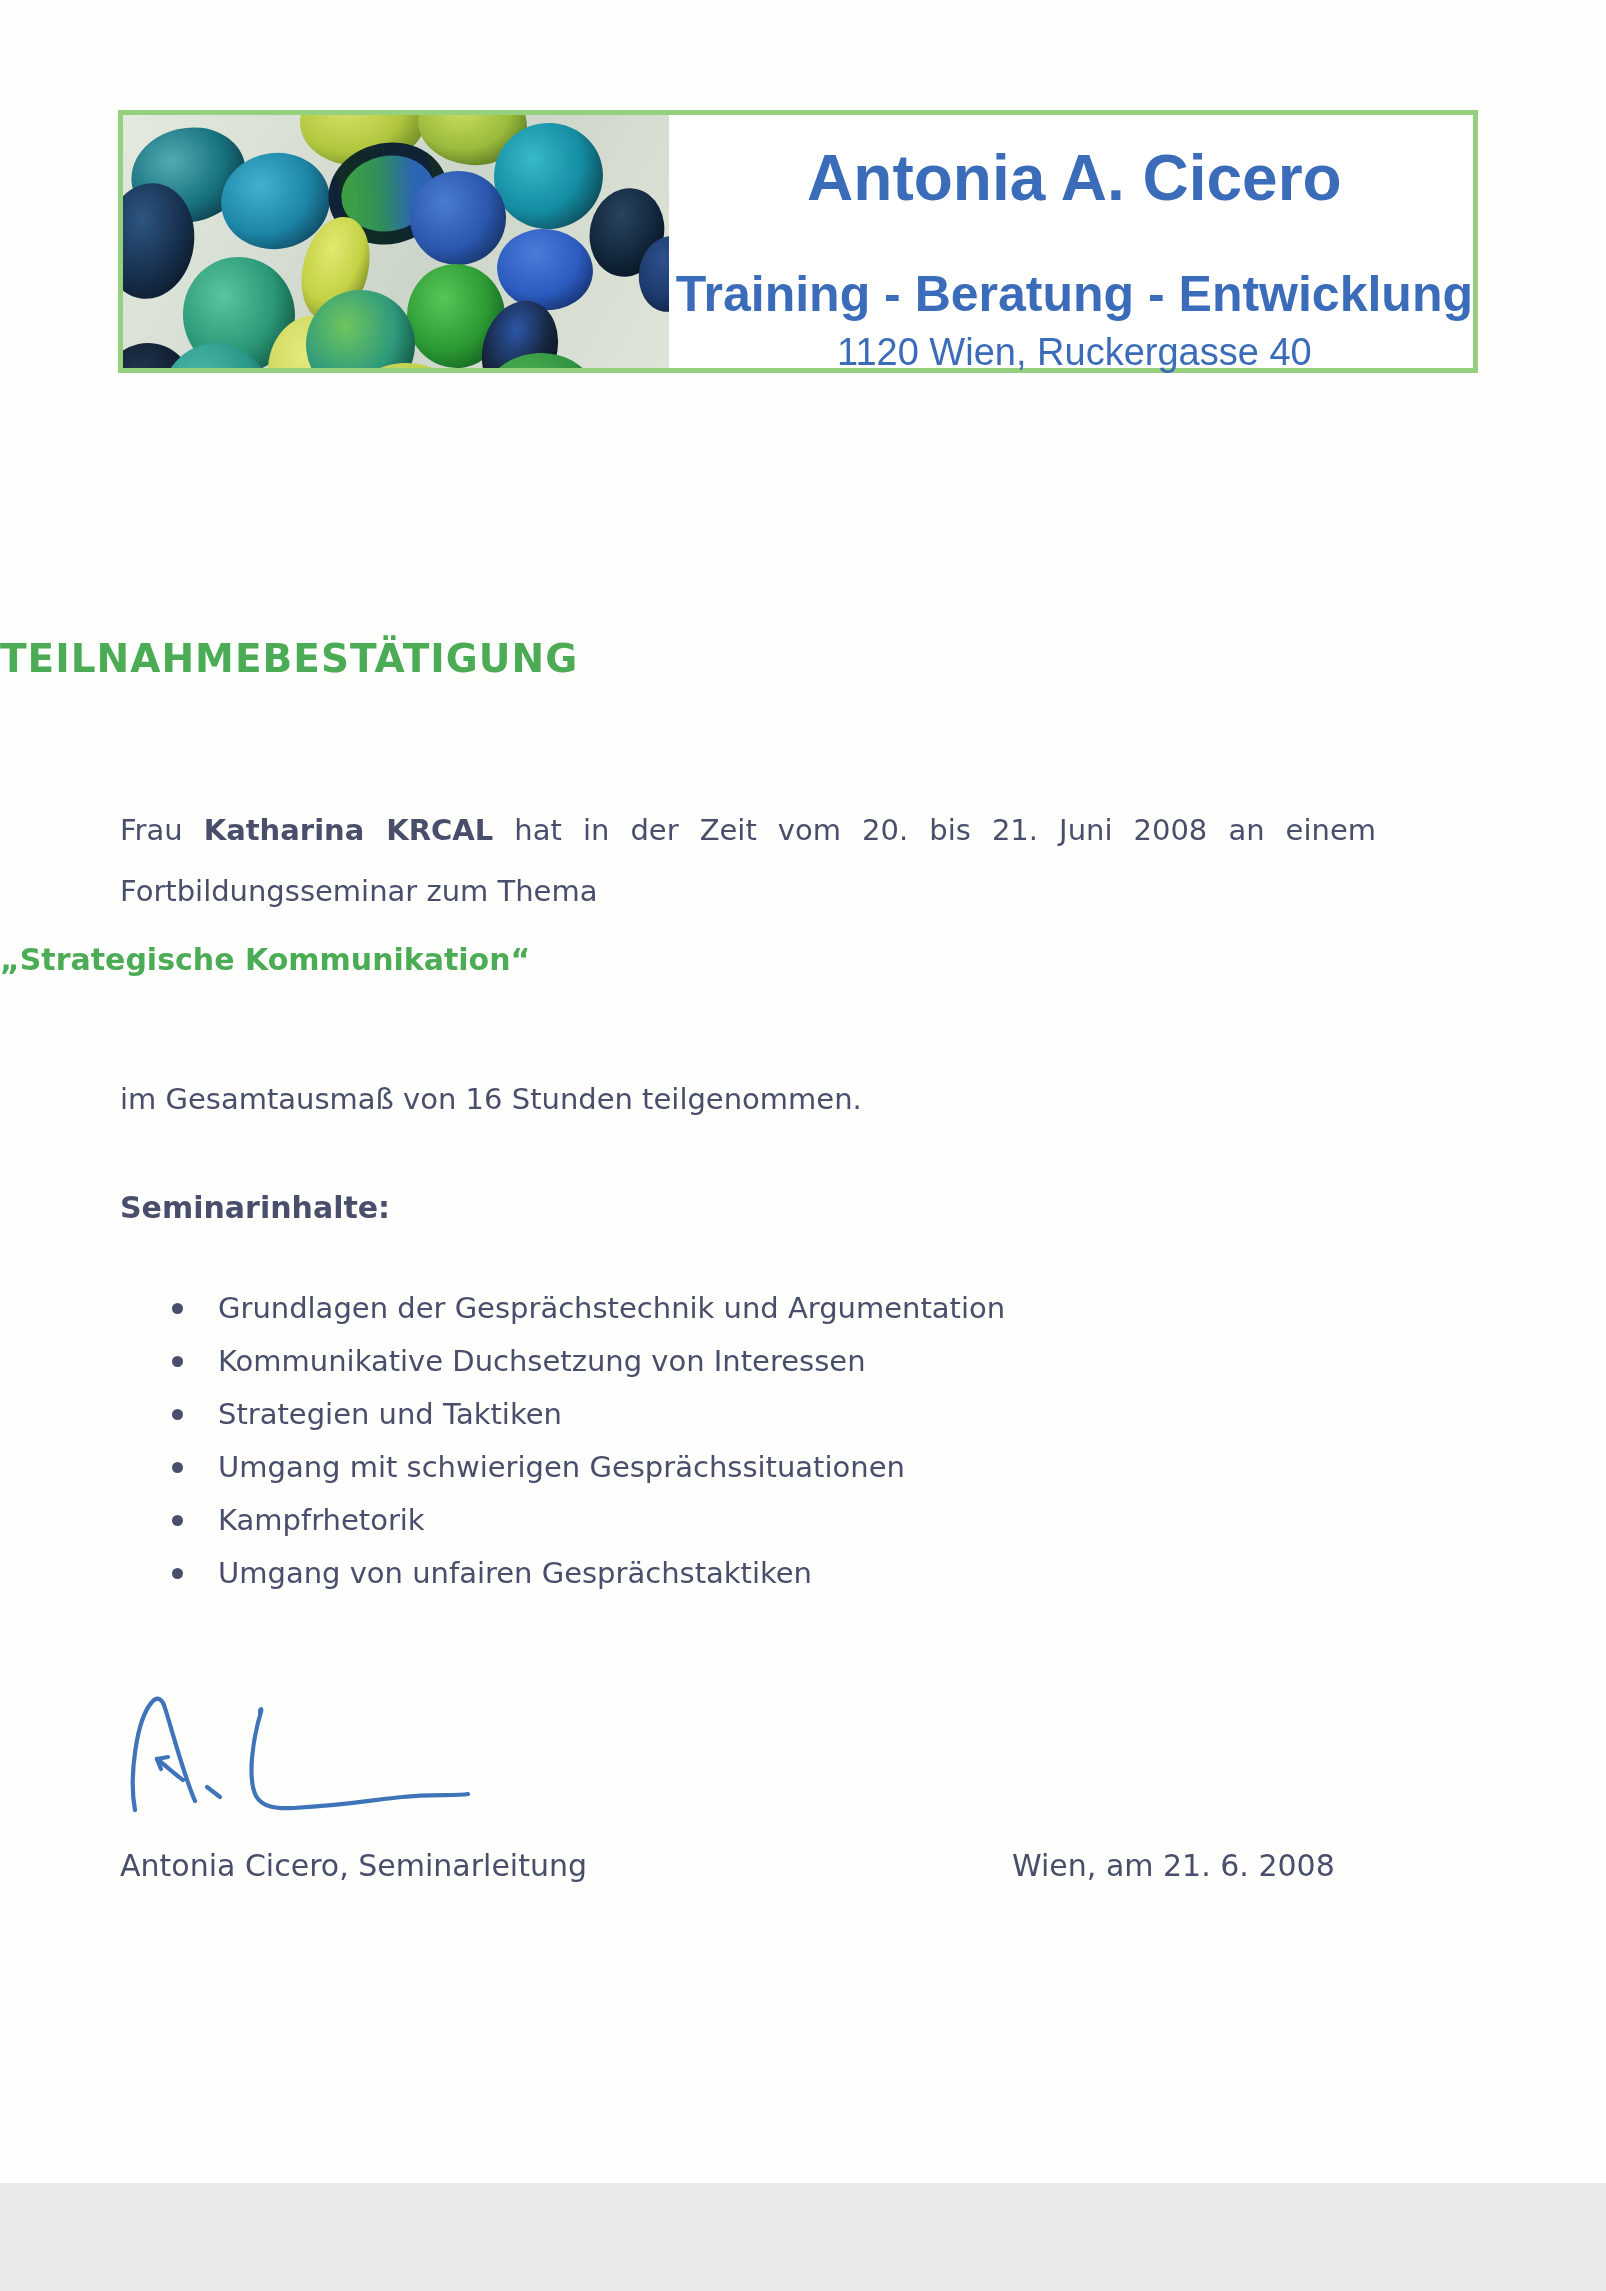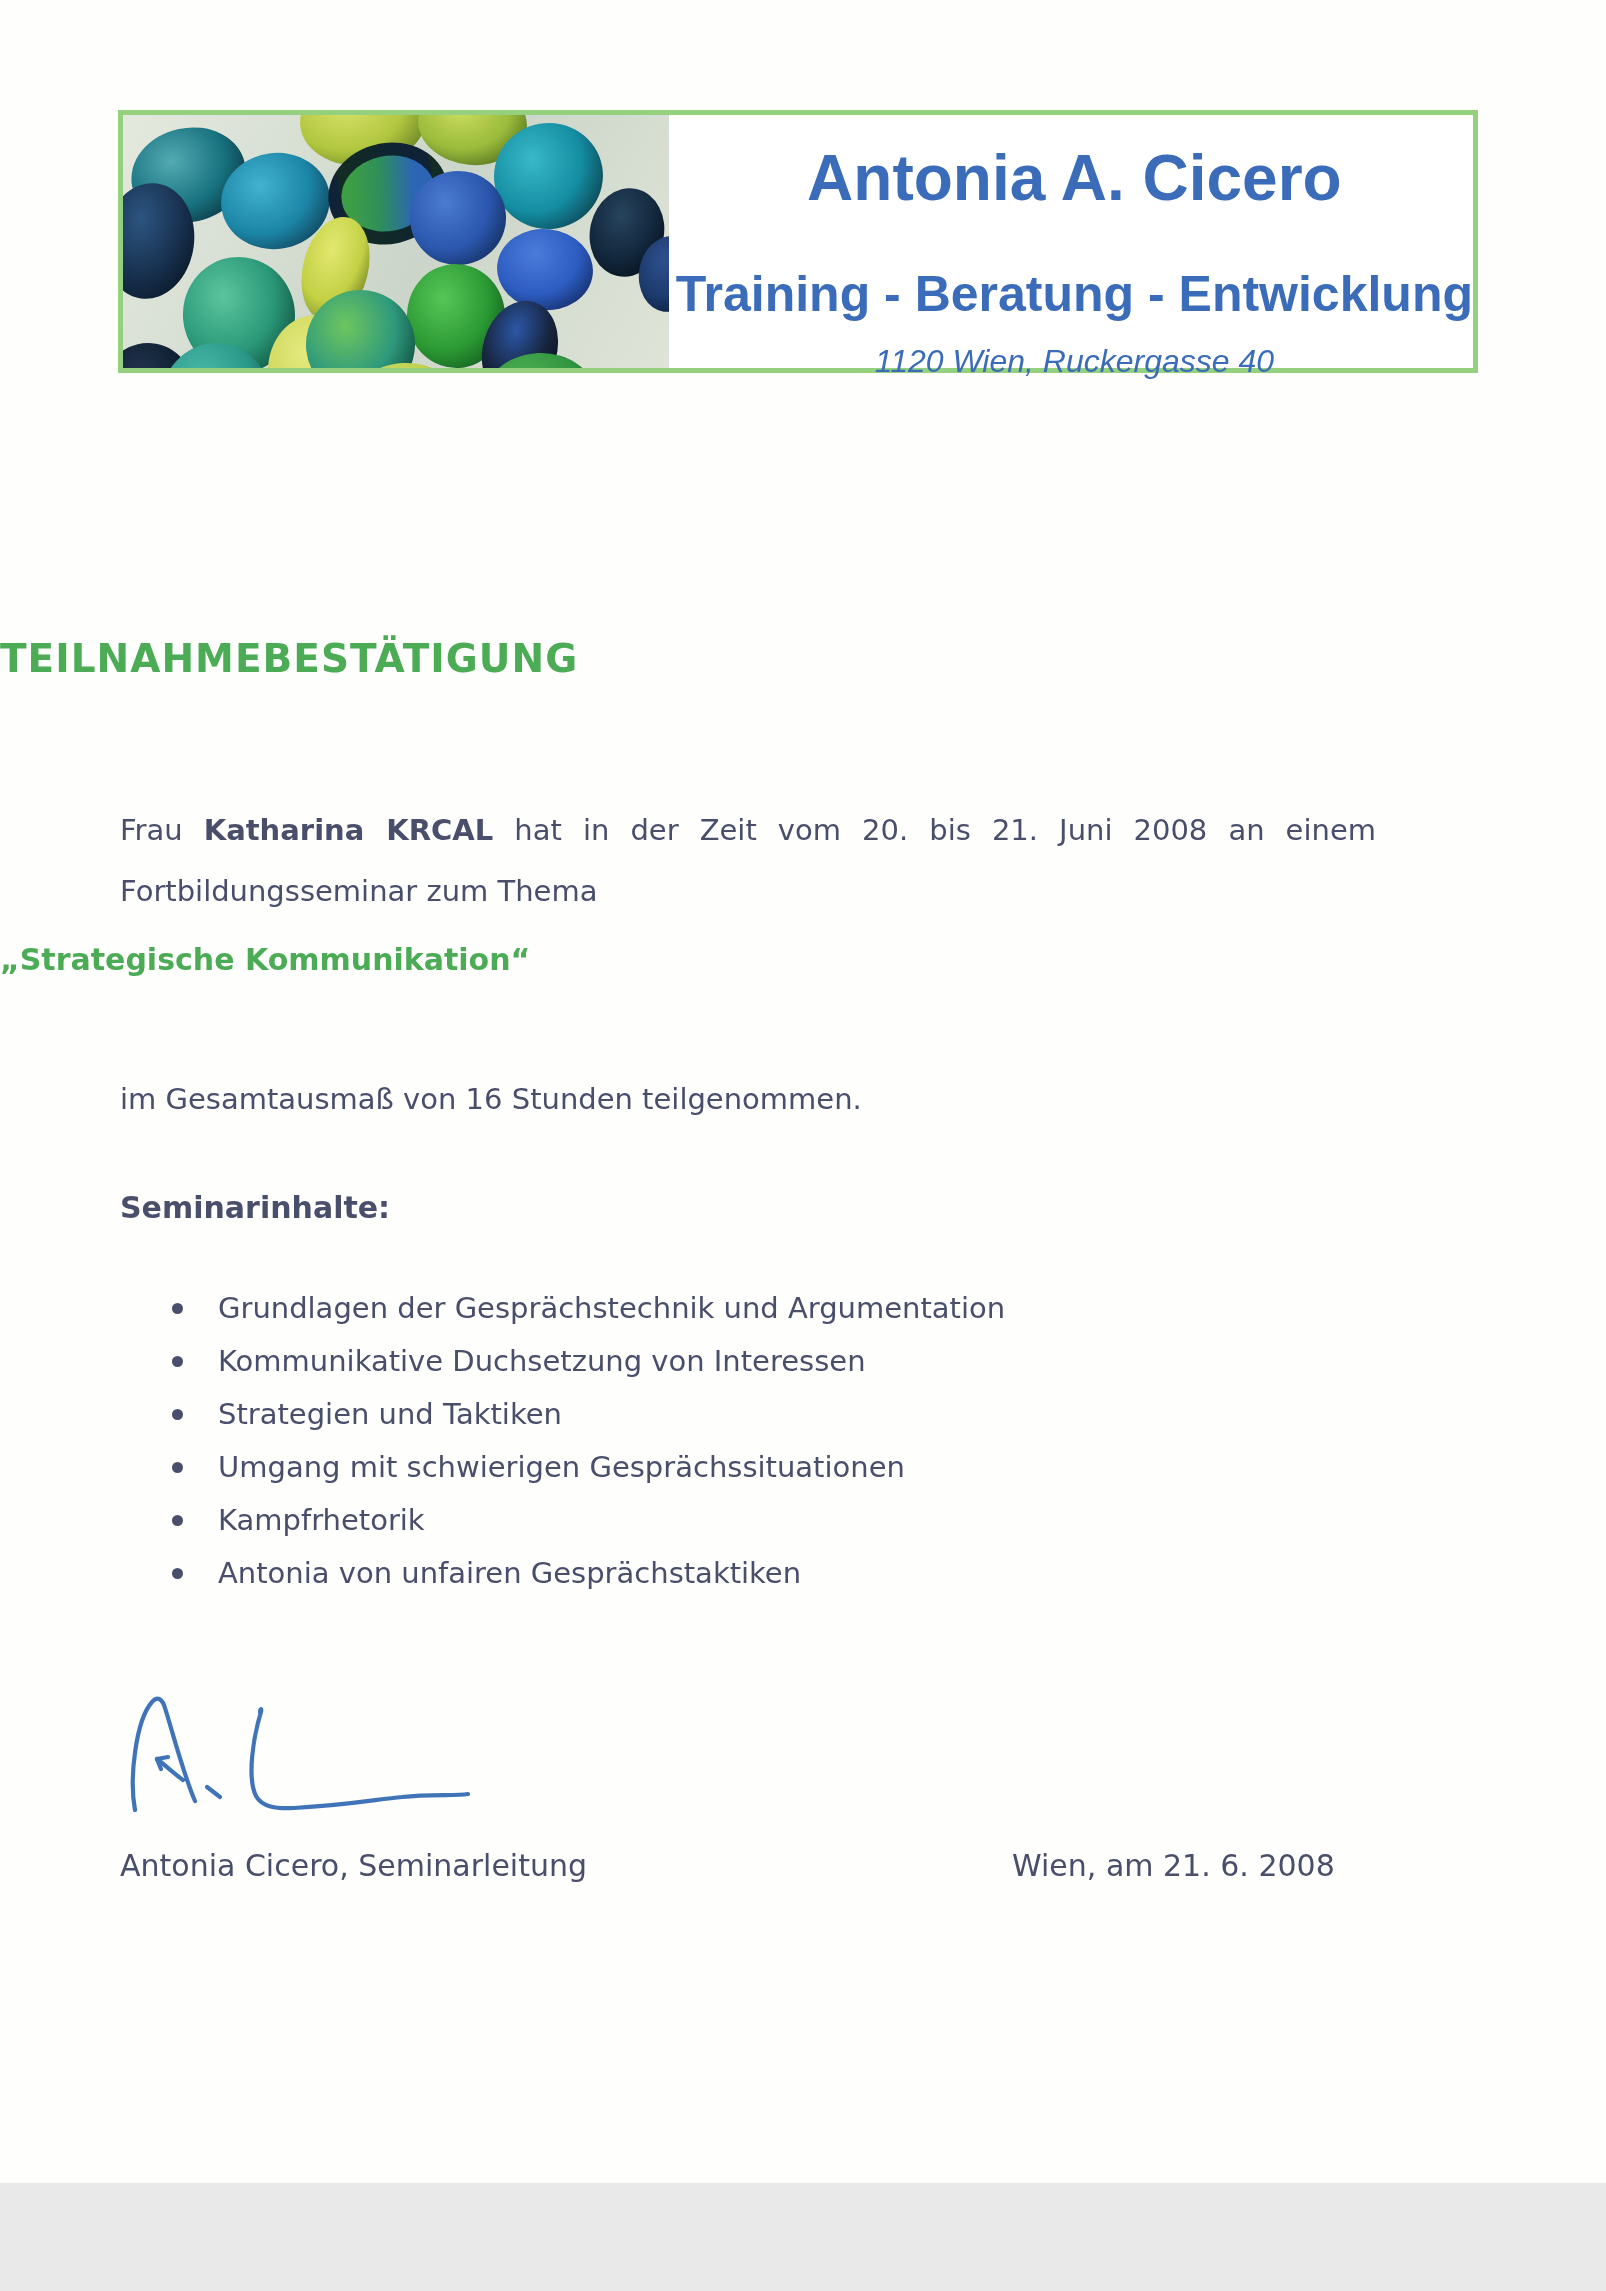--- a/index.html
+++ b/index.html
@@ -24,21 +24,21 @@
     flex:1;display:flex;flex-direction:column;align-items:center;
     padding-top:30px;box-sizing:border-box;text-align:center;
     font-family:"Liberation Sans",sans-serif;color:var(--header-blue,#3b6cba);
   }
   .hname{font-size:64px;font-weight:bold;line-height:1.05;white-space:nowrap;}
   .hsep{
     align-self:stretch;height:5px;margin-top:40px;
     background:linear-gradient(#abd19c 0%,#7e9a85 60%,#c9e6b6 100%);
   }
   .htag{margin-top:13px;font-size:50px;font-weight:bold;white-space:nowrap;}
-  .haddr{margin-top:20px;font-size:32px;white-space:nowrap;font-style:italic;}
+  .haddr{margin-top:8px;font-size:38px;white-space:nowrap;}
   
   .doc-title{
     position:absolute;top:636px;left:0;width:1606px;
     font-size:39px;font-weight:bold;letter-spacing:1px;
     color:var(--heading-green,#4cab55);
   }
   .intro{position:absolute;top:800px;left:120px;width:1256px;font-size:29px;line-height:61px;}
   .intro .line1{text-align:justify;text-align-last:justify;}
   .intro .bold{font-weight:bold;}
   .seminar-title{
@@ -109,21 +109,21 @@
   <div class="duration">im Gesamtausmaß von 16 Stunden teilgenommen.</div>
 
   <div class="contents-heading">Seminarinhalte:</div>
 
   <ul class="bullets" id="bullets">
       <li><span class="dot"></span><span>Grundlagen der Gesprächstechnik und Argumentation</span></li>
       <li><span class="dot"></span><span>Kommunikative Duchsetzung von Interessen</span></li>
       <li><span class="dot"></span><span>Strategien und Taktiken</span></li>
       <li><span class="dot"></span><span>Umgang mit schwierigen Gesprächssituationen</span></li>
       <li><span class="dot"></span><span>Kampfrhetorik</span></li>
-      <li><span class="dot"></span><span>Antonia von unfairen Gesprächstaktiken</span></li>
+      <li><span class="dot"></span><span>Umgang von unfairen Gesprächstaktiken</span></li>
     </ul>
 
   <svg class="signature-svg" viewBox="0 0 390 160" xmlns="http://www.w3.org/2000/svg">
     <path d="M 25 142 C 19 110 26 52 42 34 C 47 28 52 30 55 40 C 62 62 74 108 85 133"></path>
     <path d="M 47 91 C 56 98 65 106 73 112"></path>
     <path d="M 47 91 L 58 89"></path>
     <path d="M 47 91 L 51 101"></path>
     <path d="M 97 119 L 110 129"></path>
     <path d="M 150 45 C 150 40 152 40 151 44 C 143 70 137 110 146 128 C 152 139 166 141 184 140 C 240 137 268 131 292 129 C 320 126 346 128 358 126"></path>
   </svg>

